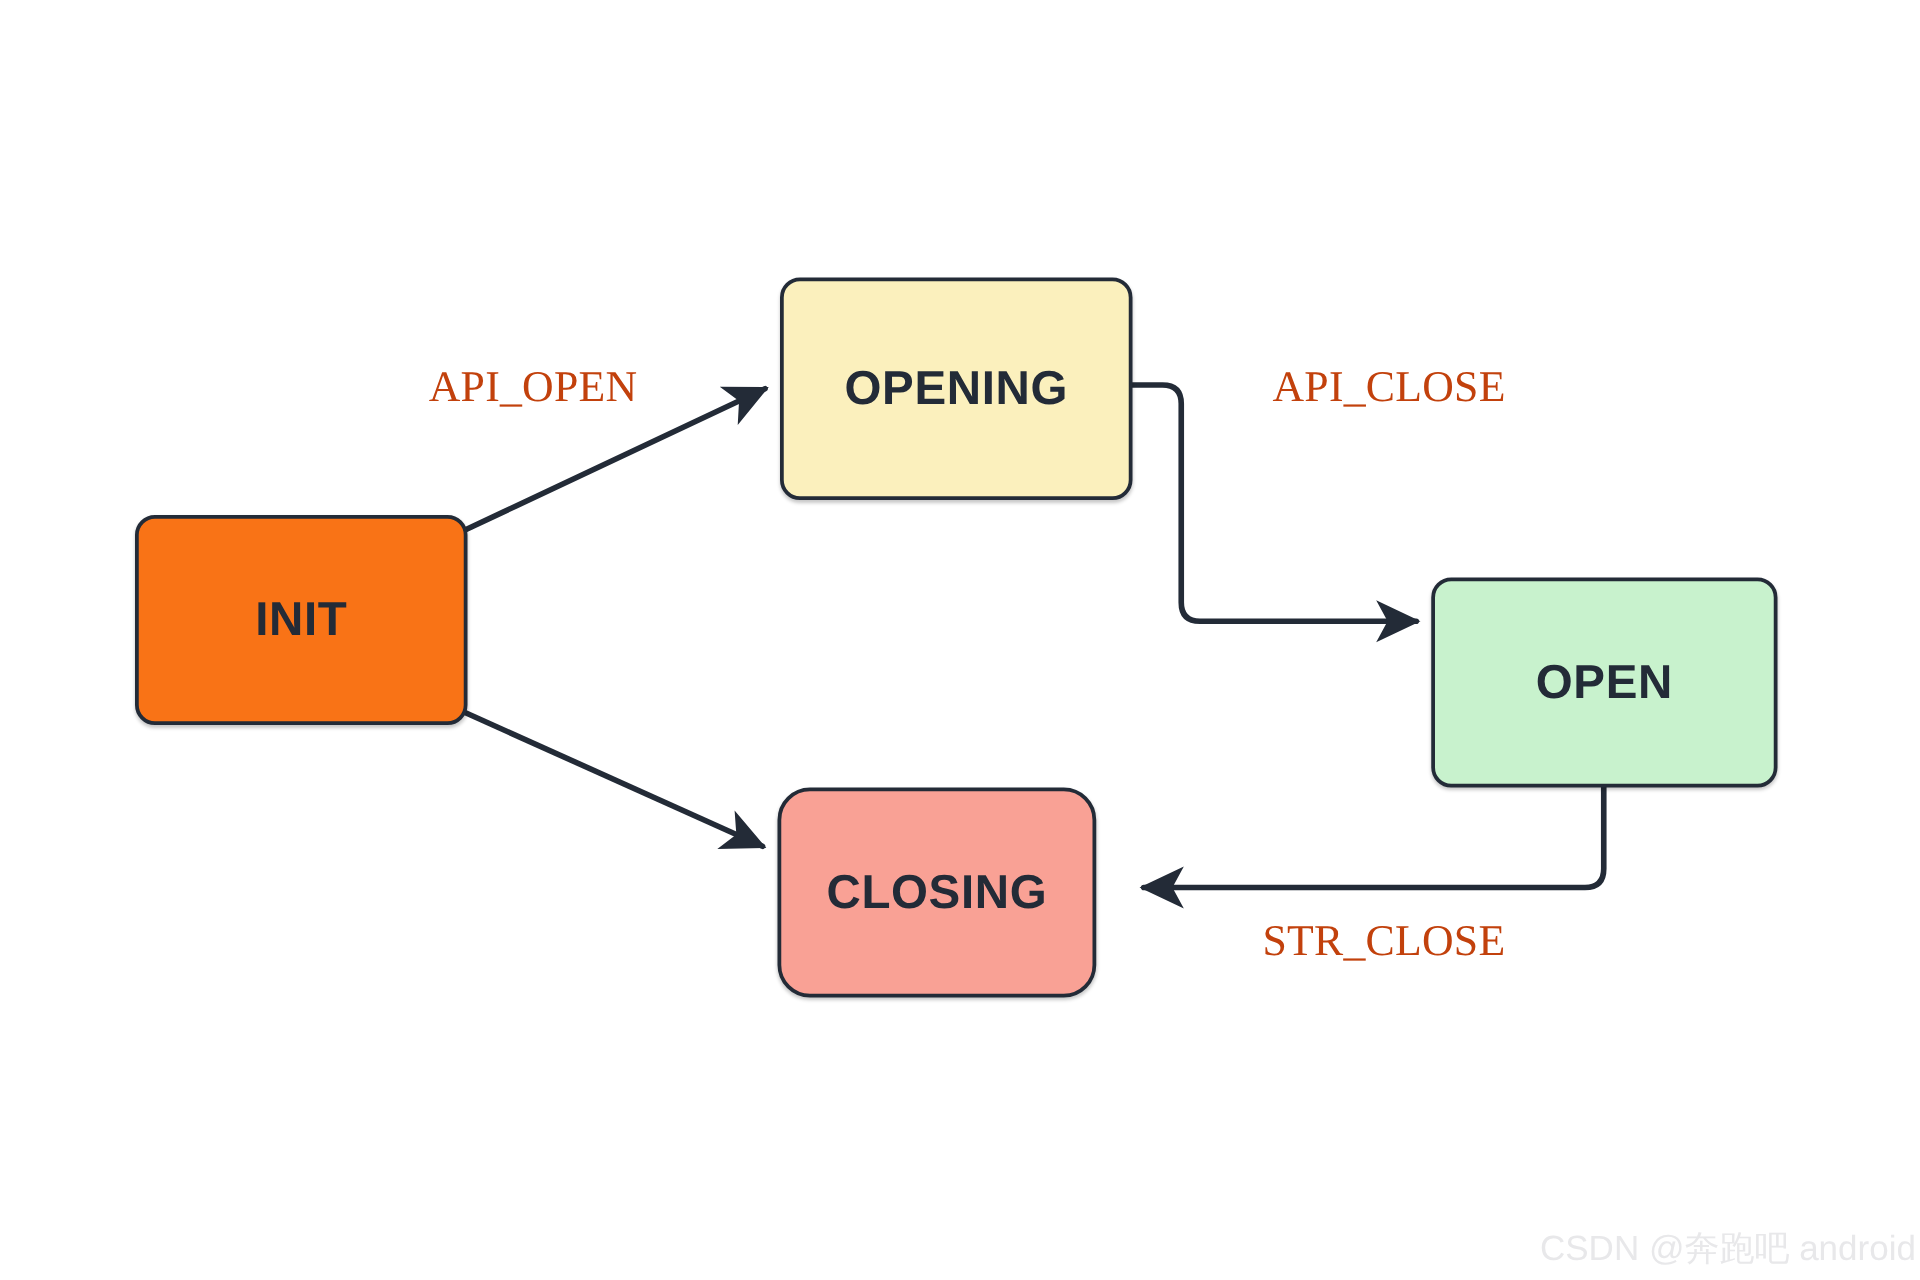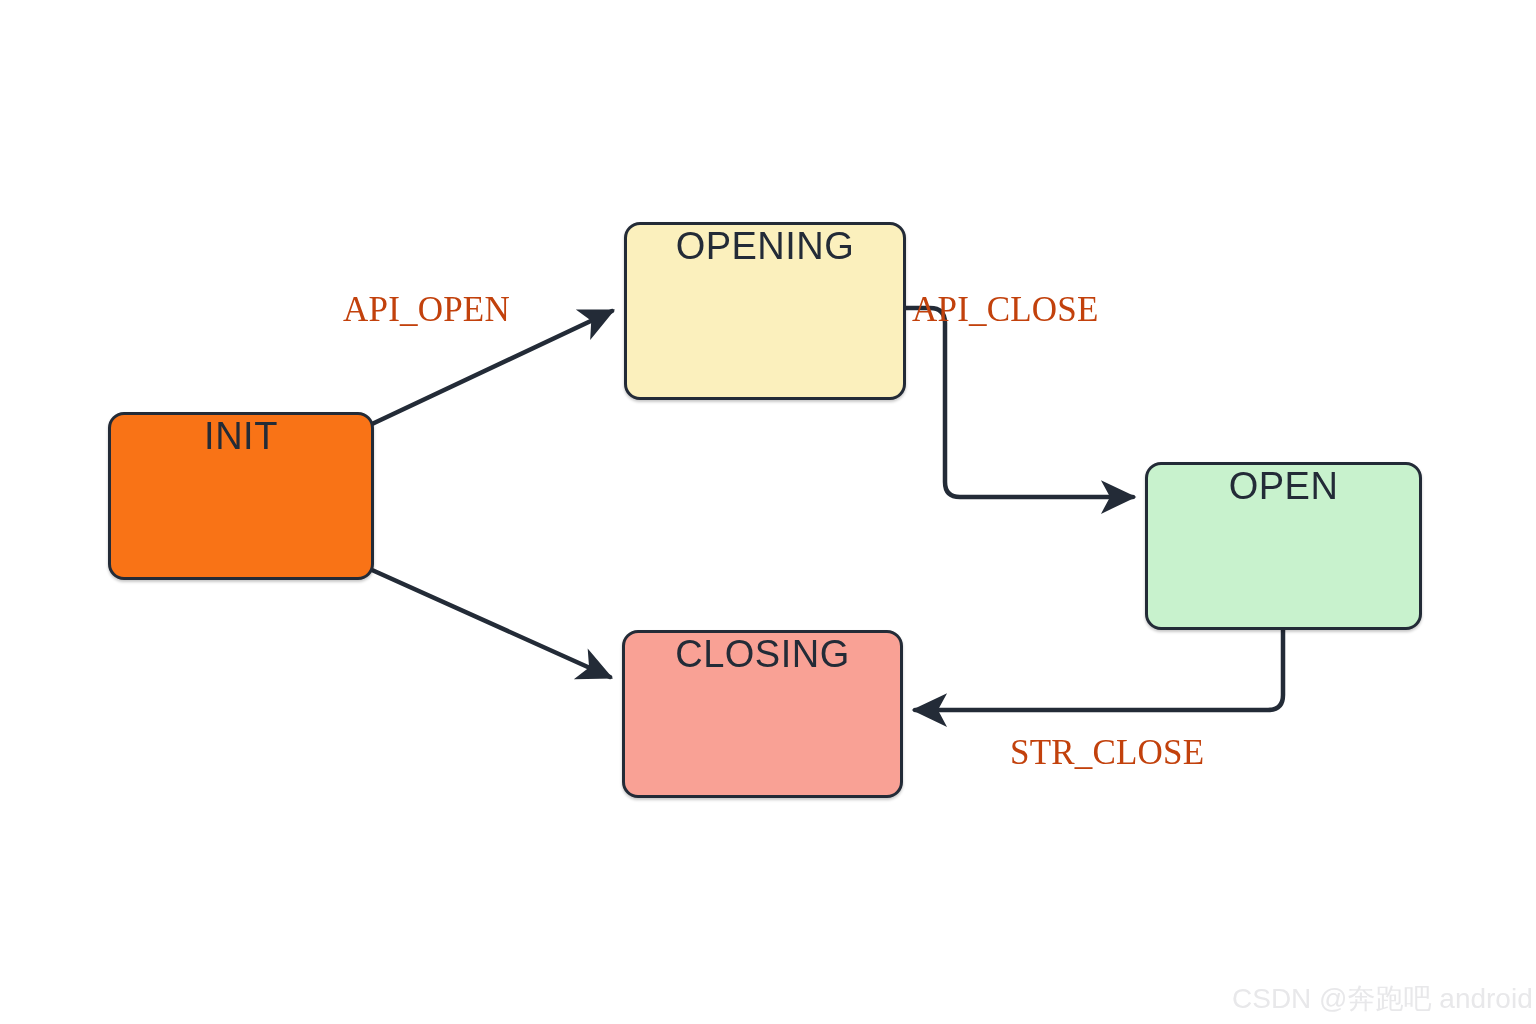--- a/index.html
+++ b/index.html
@@ -24,24 +24,25 @@
     top: 0;
     width: 1536px;
     height: 1024px;
   }
   .node {
     position: absolute;
     box-sizing: border-box;
     border: 3px solid #232b37;
     border-radius: 16px;
     display: flex;
+    align-items: center;
     justify-content: center;
     color: #232b37;
     font-size: 38px;
-    font-weight: 400;
+    font-weight: 700;
     letter-spacing: 0.5px;
     font-family: "Liberation Sans", sans-serif;
     box-shadow: 0 2px 3px rgba(0,0,0,0.22);
   }
   .edge-label {
     position: absolute;
     color: #c2410c;
     font-size: 35px;
     font-weight: 500;
     font-family: Liberation Serif, serif;
@@ -82,26 +83,26 @@
   </div>
 
   <div class="node" style="left: 624px; top: 222px; width: 282px; height: 178px; background: rgb(251, 240, 189);">
     <span>OPENING</span>
   </div>
 
   <div class="node" style="left: 1145px; top: 414px; width: 277px; height: 168px; background: rgb(200, 242, 205); margin-top: 48px;">
     <span>OPEN</span>
   </div>
 
-  <div class="node" style="left: 622px; top: 630px; width: 281px; height: 168px; background: rgb(249, 161, 149);">
+  <div class="node" style="left: 622px; top: 630px; width: 255px; height: 168px; background: rgb(249, 161, 149); border-radius: 26px;">
     <span>CLOSING</span>
   </div>
 
   <div class="edge-label" style="left: 343px; top: 290px;">API_OPEN</div>
 
-  <div class="edge-label" style="left: 912px; top: 290px; text-align: right;">API_CLOSE</div>
+  <div class="edge-label" style="left: 1018px; top: 290px; text-align: right;">API_CLOSE</div>
 
   <div class="edge-label" style="left: 1010px; top: 733px; text-align: right;">STR_CLOSE</div>
 
 
   <div class="watermark" style="left: 1232px; top: 980px;">CSDN @奔跑吧 android</div>
 
 </div>
 
 </body></html>

